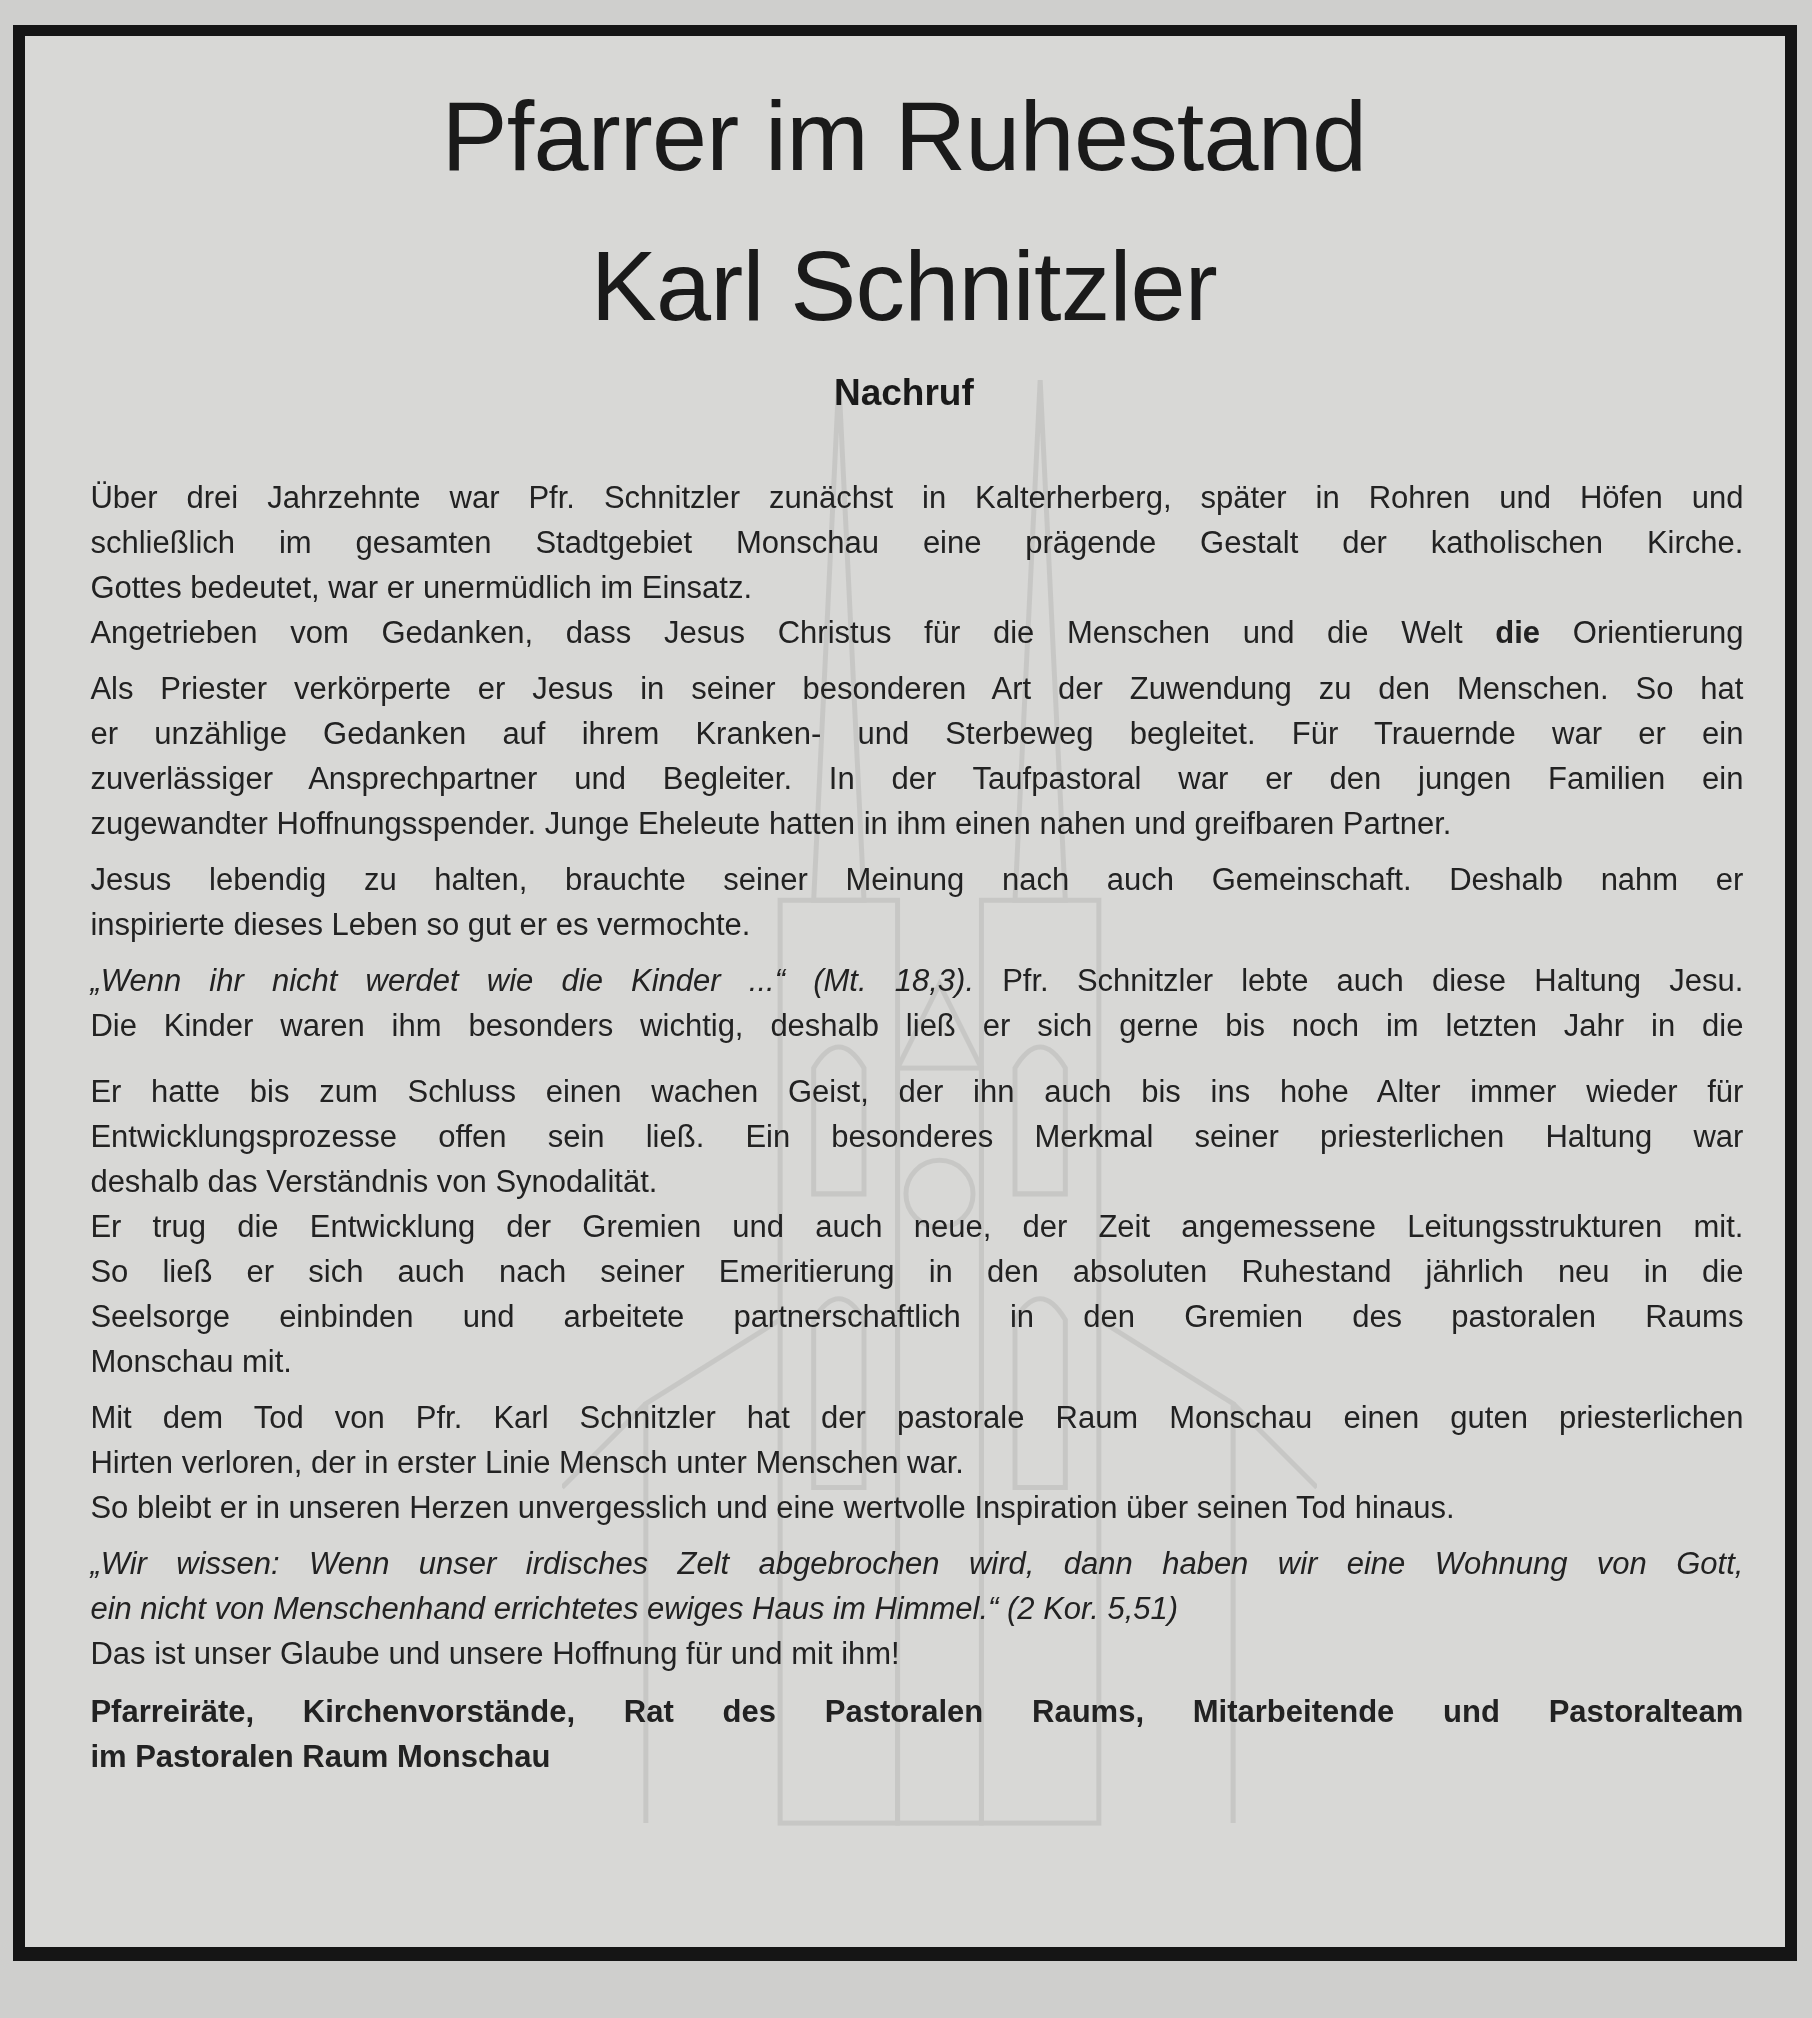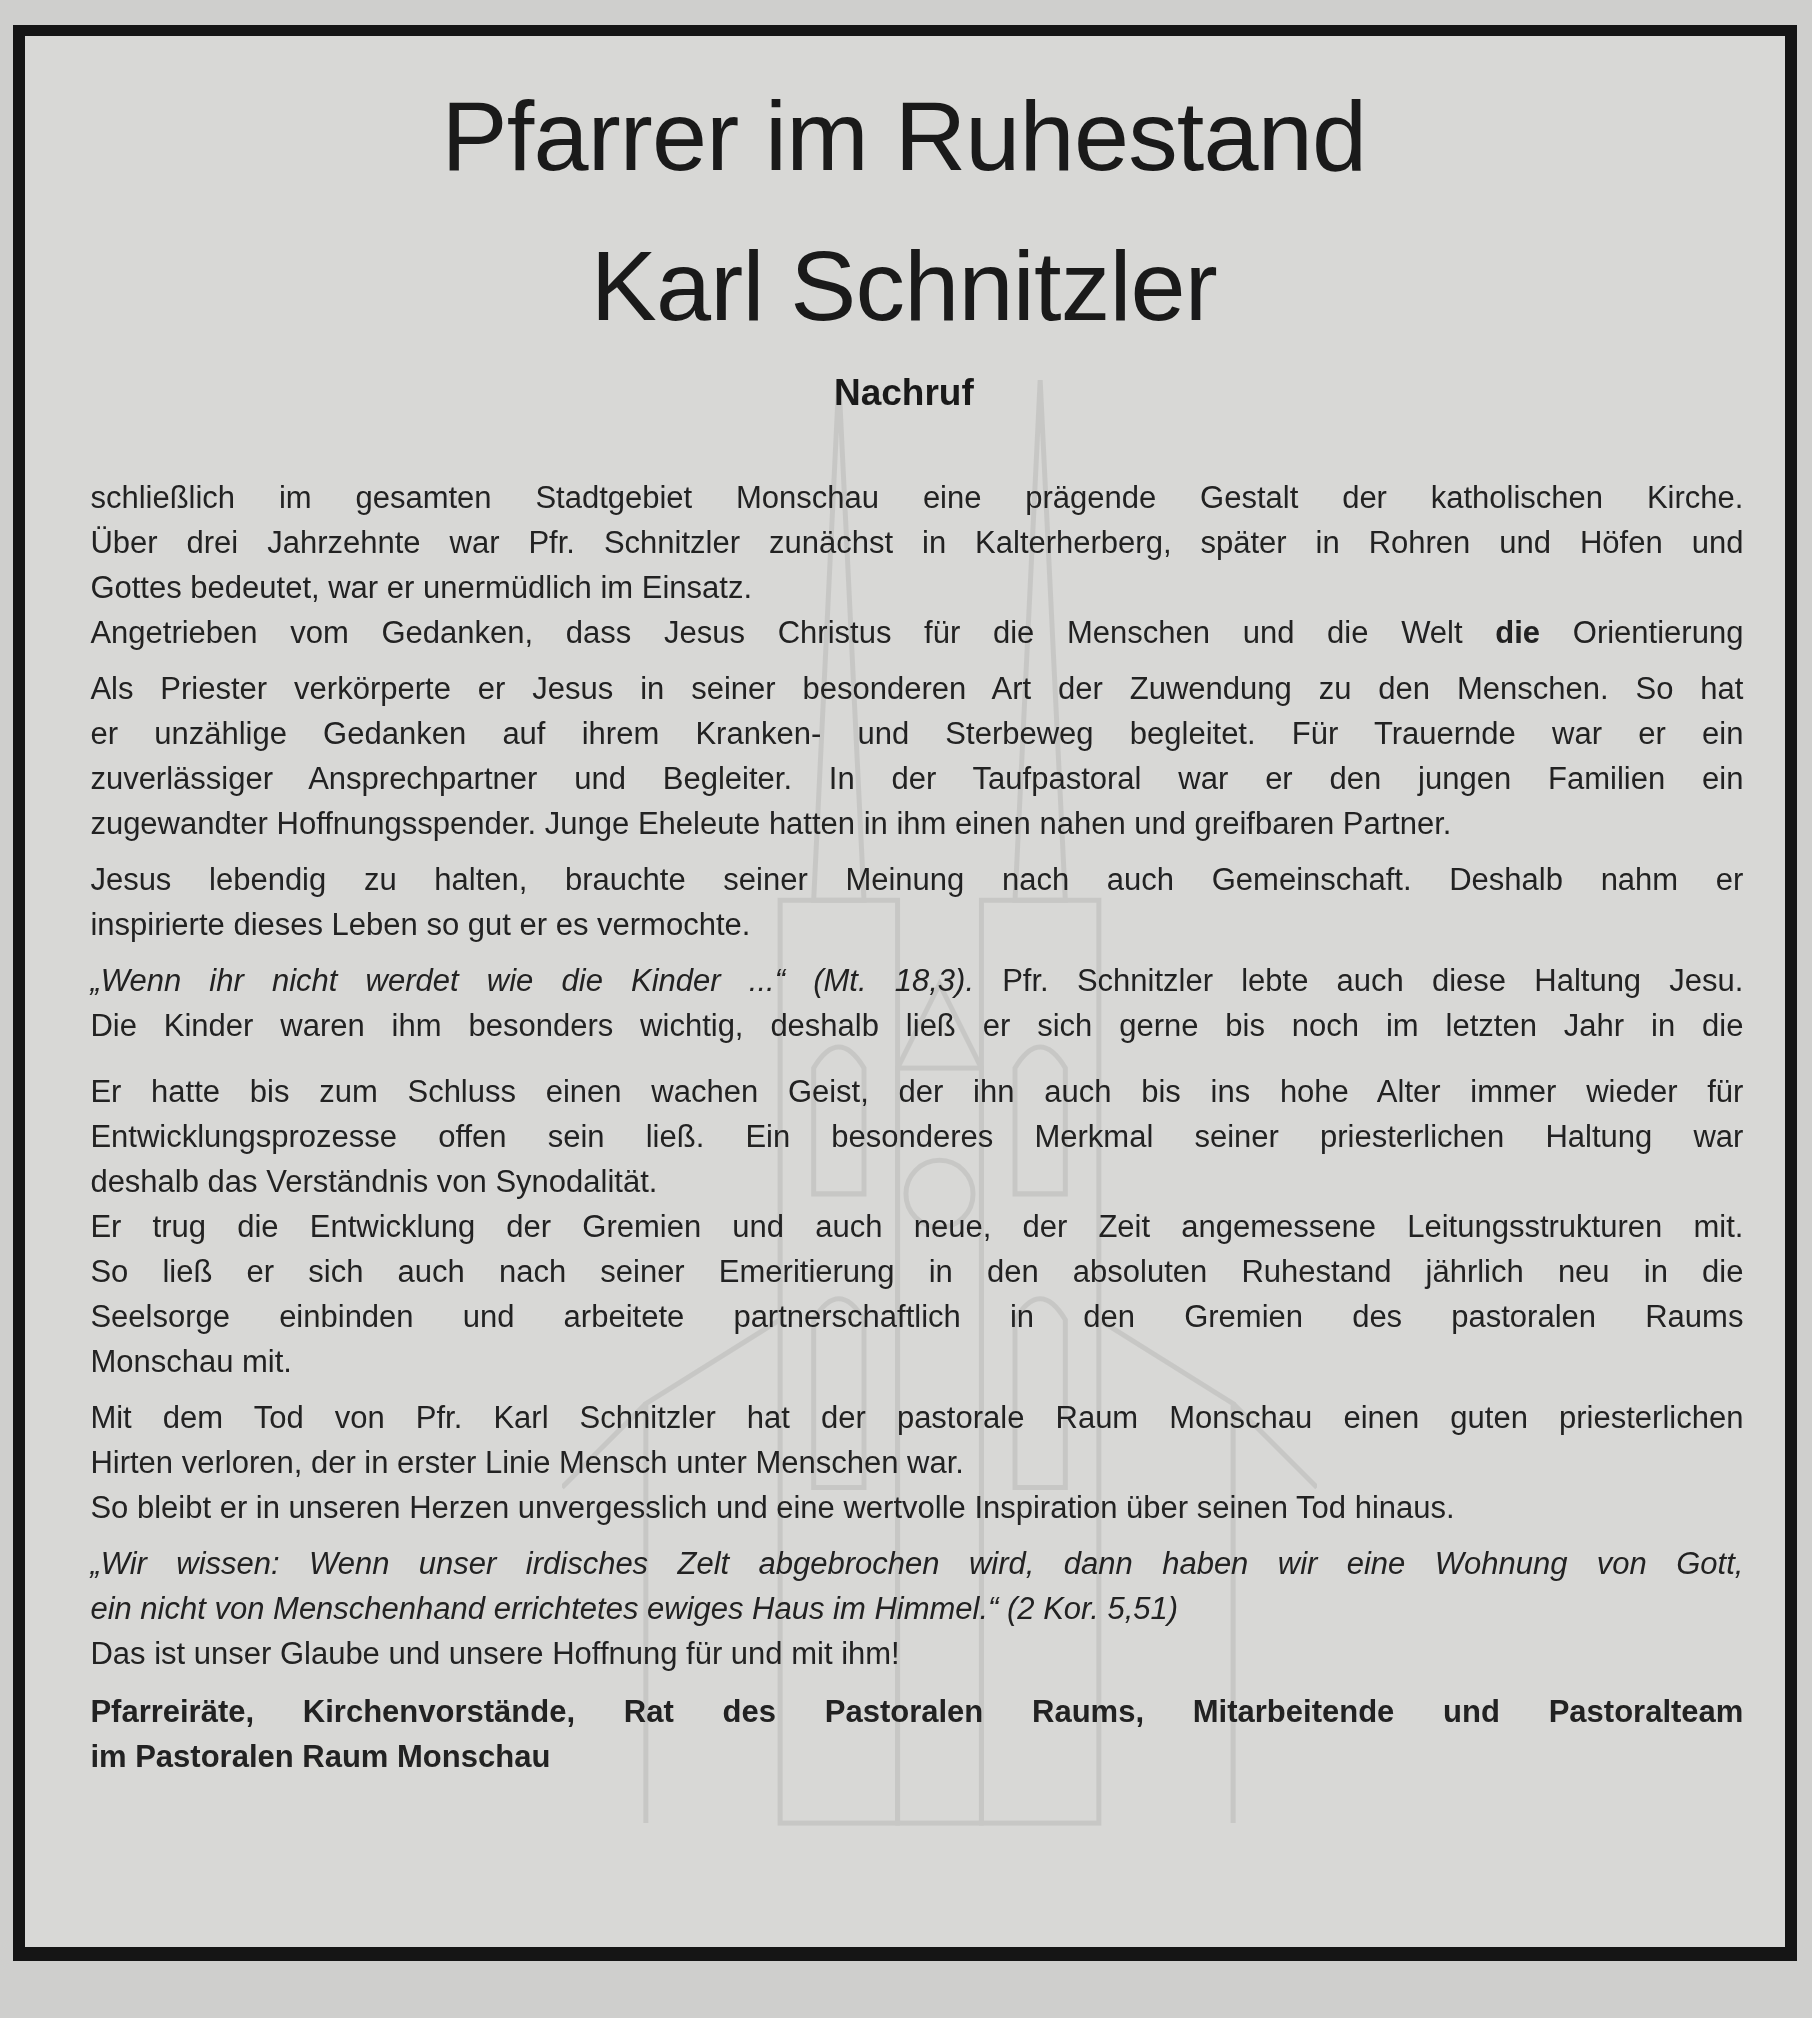--- a/index.html
+++ b/index.html
@@ -116,22 +116,22 @@
   </svg>
 
   <div class="content">
     <h1 class="title l1">Pfarrer im Ruhestand</h1>
     <h1 class="title l2">Karl Schnitzler</h1>
     <div class="subtitle">Nachruf</div>
 
     <div class="body-text">
 
       <p>
+        <span class="line">Über drei Jahrzehnte war Pfr. Schnitzler zunächst in Kalterherberg, später in Rohren und Höfen und</span>
         <span class="line">schließlich im gesamten Stadtgebiet Monschau eine prägende Gestalt der katholischen Kirche.</span>
-        <span class="line">Über drei Jahrzehnte war Pfr. Schnitzler zunächst in Kalterherberg, später in Rohren und Höfen und</span>
         <span class="line last">Gottes bedeutet, war er unermüdlich im Einsatz.</span>
         <span class="line"><span>Angetrieben vom Gedanken, dass Jesus Christus für die Menschen und die Welt </span><b>die</b><span> Orientierung</span></span>
       </p>
 
       <p>
         <span class="line">Als Priester verkörperte er Jesus in seiner besonderen Art der Zuwendung zu den Menschen. So hat</span>
         <span class="line">er unzählige Gedanken auf ihrem Kranken- und Sterbeweg begleitet. Für Trauernde war er ein</span>
         <span class="line">zuverlässiger Ansprechpartner und Begleiter. In der Taufpastoral war er den jungen Familien ein</span>
         <span class="line last">zugewandter Hoffnungsspender. Junge Eheleute hatten in ihm einen nahen und greifbaren Partner.</span>
       </p>

